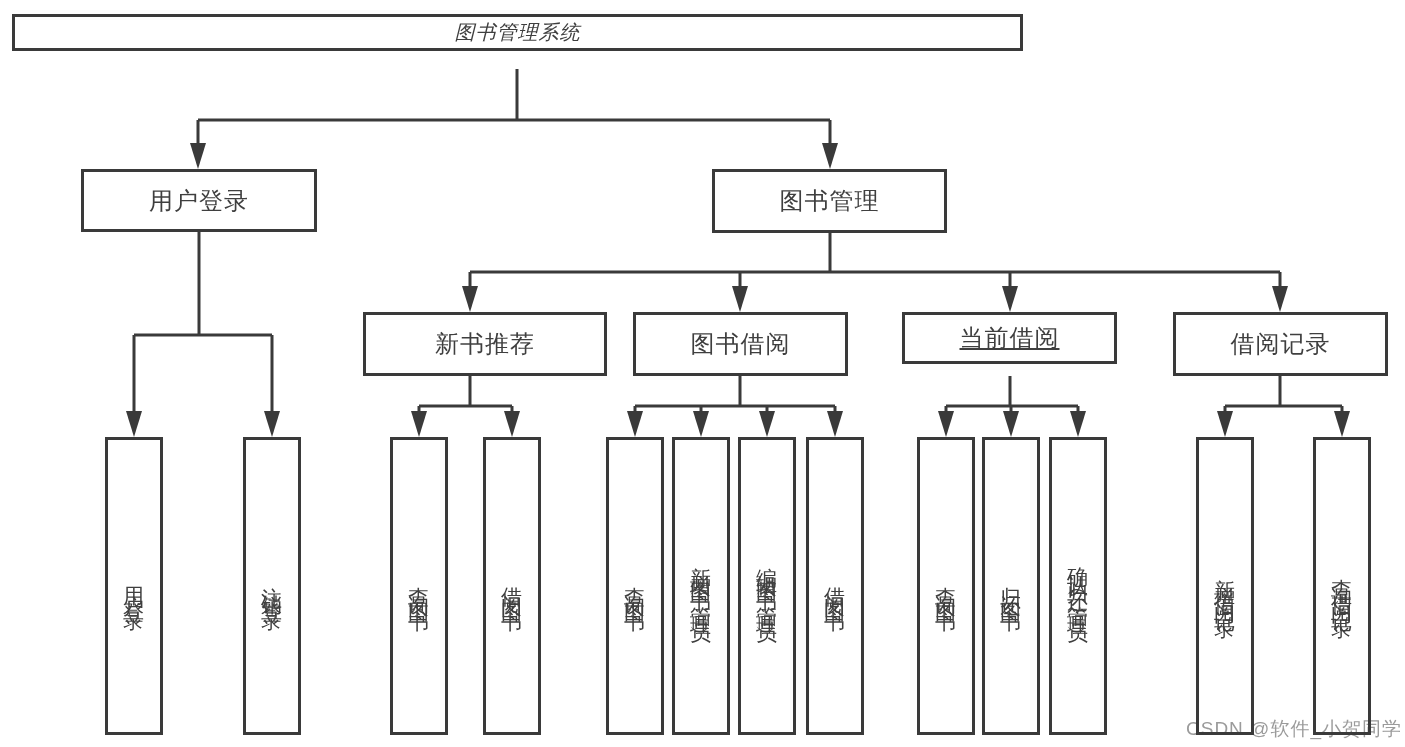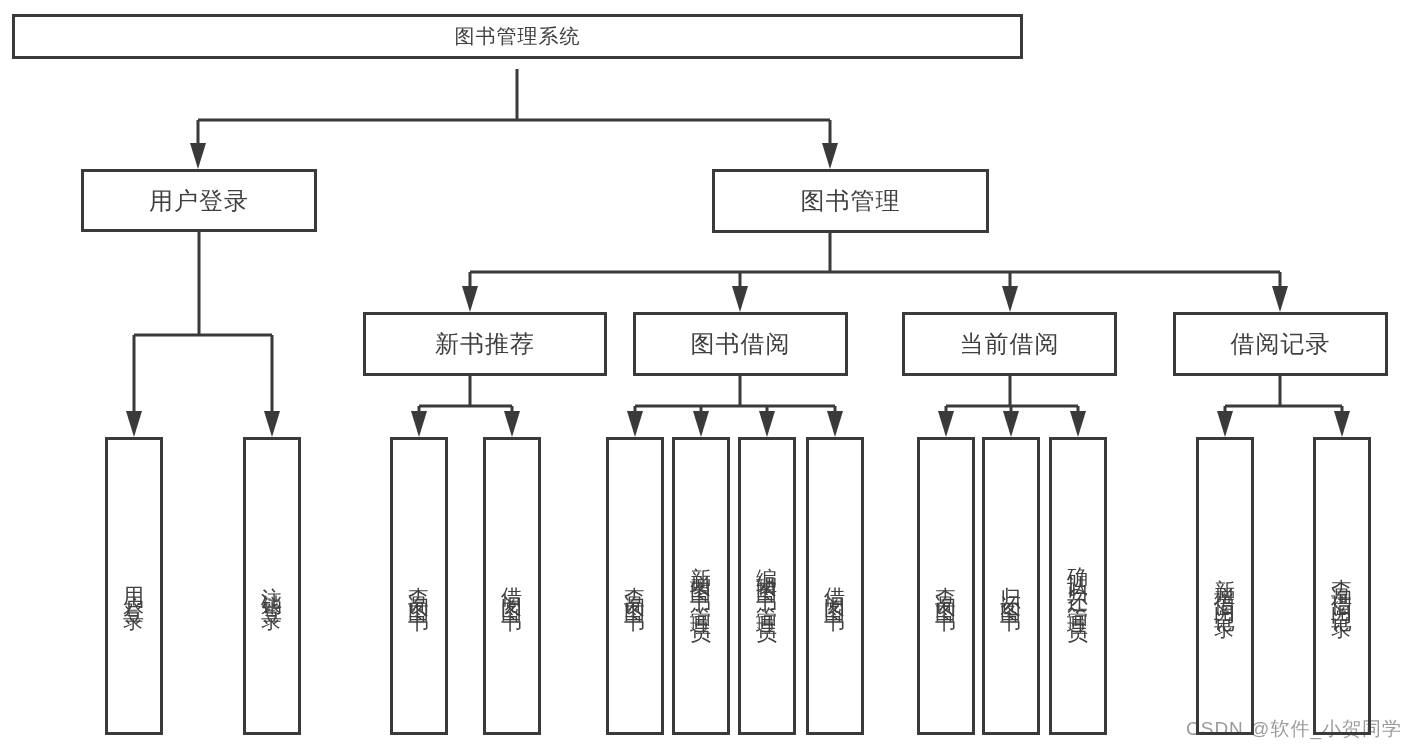--- a/index.html
+++ b/index.html
@@ -73,38 +73,38 @@
       <polygon points="759,411 775,411 767,437"></polygon>
       <polygon points="827,411 843,411 835,437"></polygon>
       <polygon points="938,411 954,411 946,437"></polygon>
       <polygon points="1003,411 1019,411 1011,437"></polygon>
       <polygon points="1070,411 1086,411 1078,437"></polygon>
       <polygon points="1217,411 1233,411 1225,437"></polygon>
       <polygon points="1334,411 1350,411 1342,437"></polygon>
     </g>
   </svg>
 
-  <div class="node h root" style="left:12px; top:14px; width:1011px; height:45px;">
+  <div class="node h root" style="left:12px; top:14px; width:1011px; height:37px;font-style:italic;">
     <span>图书管理系统</span>
   </div>
 
   <div class="node h" style="left:81px; top:169px; width:236px; height:63px;">
     <span>用户登录</span>
   </div>
-  <div class="node h" style="left:712px; top:169px; width:277px; height:64px;">
+  <div class="node h" style="left:712px; top:169px; width:235px; height:64px;">
     <span>图书管理</span>
   </div>
 
   <div class="node h" style="left:363px; top:312px; width:244px; height:64px;">
     <span>新书推荐</span>
   </div>
   <div class="node h" style="left:633px; top:312px; width:215px; height:64px;">
     <span>图书借阅</span>
   </div>
-  <div class="node h" style="left:902px; top:312px; width:215px; height:64px;">
+  <div class="node h" style="left:902px; top:312px; width:215px; height:52px;text-decoration:underline;">
     <span>当前借阅</span>
   </div>
   <div class="node h" style="left:1173px; top:312px; width:215px; height:64px;">
     <span>借阅记录</span>
   </div>
 
   <div class="node v" style="left:105px; top:437px; width:58px; height:298px;">
     <span>用户登录</span>
   </div>
   <div class="node v" style="left:243px; top:437px; width:58px; height:298px;">

